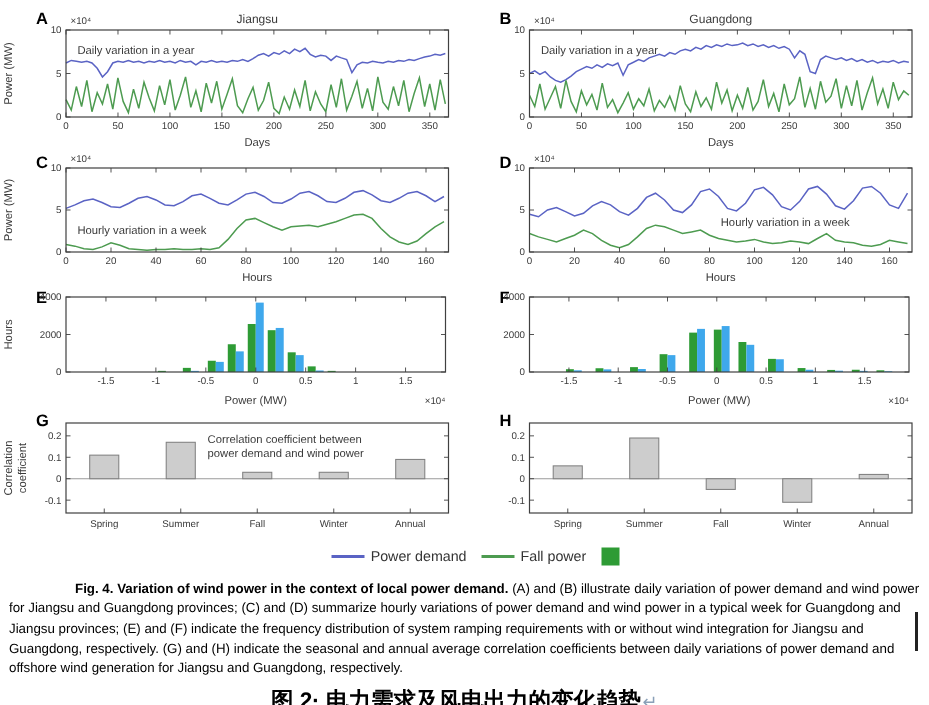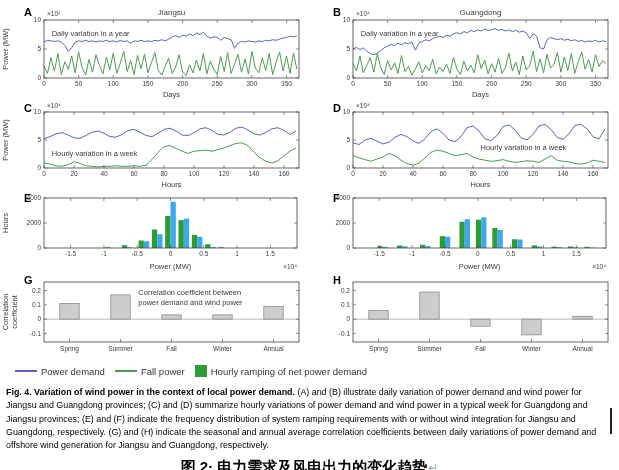--- a/index.html
+++ b/index.html
@@ -1,27 +1,27 @@
 <!DOCTYPE html>
 <html><head>
 <meta charset="utf-8">
 <style>
   html,body{margin:0;padding:0;background:#fff;}
   .page{width:619px;height:470px;background:#fff;position:relative;overflow:hidden;
         font-family:"Liberation Sans",sans-serif;}
   .rows{padding-top:4px;}
   .row{display:flex;}
   svg text{font-family:"Liberation Sans",sans-serif;}
-  .legend{display:flex;justify-content:flex-start;align-items:center;gap:10px;height:18px;margin-top:2px;padding-left:15px;}
+  .legend{display:flex;justify-content:center;align-items:center;gap:10px;height:18px;margin-top:2px;padding-left:15px;}
   .lg-item{display:inline-flex;align-items:center;gap:4px;}
   .lg-line{display:inline-block;width:22px;height:2px;}
   .lg-sq{display:inline-block;width:12px;height:12px;}
   .lg-label{font-size:9.5px;color:#333;}
   .caption{margin:6px 6px 0 6px;font-size:8.9px;line-height:1.5;color:#000;text-align:left;}
-  .caption b{font-weight:bold;}
+  .caption b{font-weight:bold;margin-left:44px;}
   .cn-title{margin-top:5px;text-align:center;font-size:15px;font-weight:bold;color:#000;}
   .pmark{color:#8aa0b8;font-weight:normal;font-size:12px;margin-left:1px;}
   .text-cursor{position:absolute;left:610px;top:408px;width:1.5px;height:26px;background:#222;}
 </style>
 </head>
 <body>
 
 <div class="page">
   <div class="rows">
     <div class="row">
@@ -397,21 +397,20 @@
       <span class="lg-item">
         <span class="lg-line" style="background: rgb(90, 99, 196);"></span>
         <span class="lg-label">Power demand</span>
       </span>
       <span class="lg-item">
         <span class="lg-line" style="background: rgb(77, 155, 80);"></span>
         <span class="lg-label">Fall power</span>
       </span>
       <span class="lg-item">
         <span class="lg-sq" style="background: rgb(46, 155, 53);"></span>
-        <span class="lg-label">Hourly ramping of net power demand</span>
       </span>
     </div>
 
   <p class="caption"><b>Fig. 4. Variation of wind power in the context of local power demand.</b><span> (A) and (B) illustrate daily variation of power demand and wind power for Jiangsu and Guangdong provinces; (C) and (D) summarize hourly variations of power demand and wind power in a typical week for Guangdong and Jiangsu provinces; (E) and (F) indicate the frequency distribution of system ramping requirements with or without wind integration for Jiangsu and Guangdong, respectively. (G) and (H) indicate the seasonal and annual average correlation coefficients between daily variations of power demand and offshore wind generation for Jiangsu and Guangdong, respectively.</span></p>
 
   <div class="cn-title"><span>图 2· 电力需求及风电出力的变化趋势</span><span class="pmark">↵</span></div>
 
   <div class="text-cursor"></div>
 </div>
 

